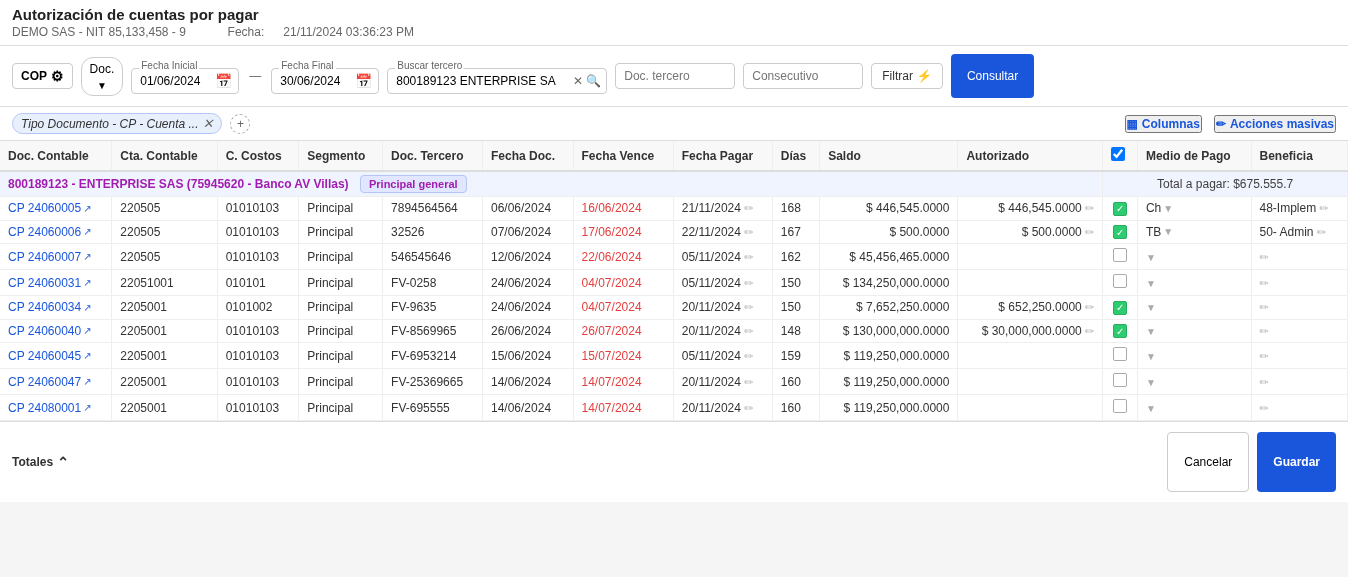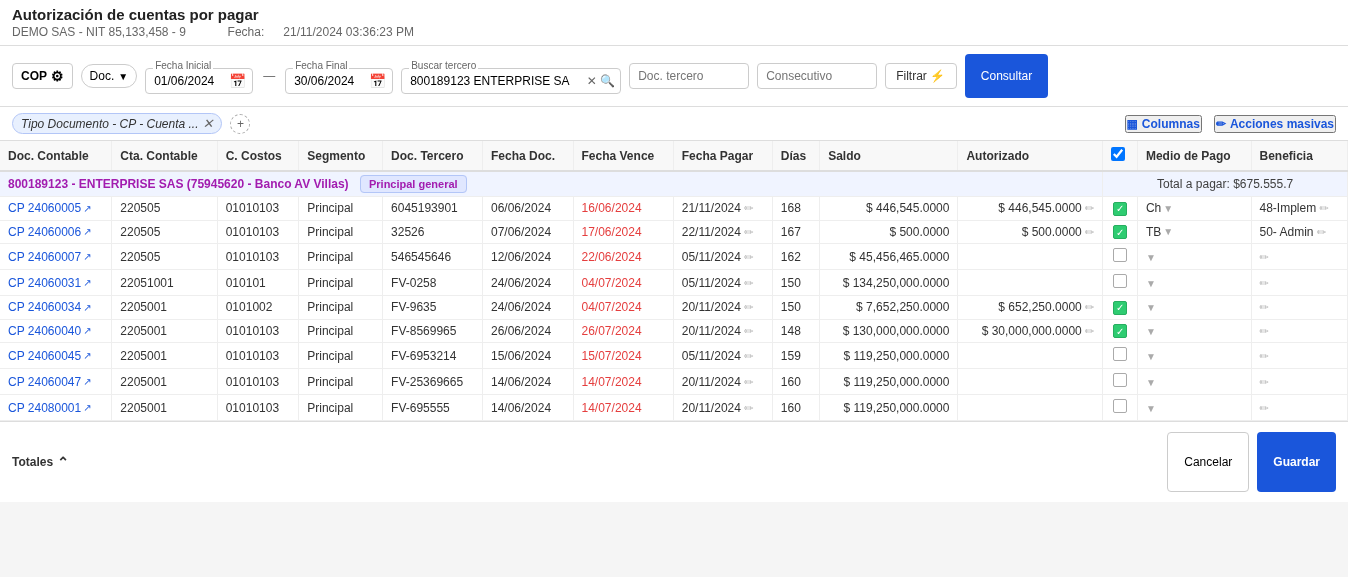--- a/index.html
+++ b/index.html
@@ -3,21 +3,21 @@
   <meta charset="utf-8">
   <style>
     * { box-sizing: border-box; margin: 0; padding: 0; font-family: Arial, sans-serif; font-size: 12px; }
     body { background: #f5f5f5; color: #333; }
     .header-section { background: #fff; padding: 6px 12px; border-bottom: 1px solid #ddd; }
     .header-title { font-size: 15px; font-weight: bold; color: #222; }
     .header-subtitle { font-size: 11px; color: #666; margin-top: 2px; }
     .header-subtitle span { margin-right: 16px; }
     .toolbar { background: #fff; padding: 8px 12px; border-bottom: 1px solid #ddd; display: flex; align-items: center; gap: 8px; flex-wrap: wrap; }
     .currency-btn { display: flex; align-items: center; gap: 4px; border: 1px solid #ccc; border-radius: 4px; padding: 4px 8px; background: #fff; cursor: pointer; font-weight: bold; }
-    .doc-btn { display: flex; align-items: center; gap: 4px; border: 1px solid #ccc; border-radius: 12px; padding: 4px 8px; background: #fff; cursor: pointer; }
+    .doc-btn { display: flex; align-items: center; gap: 4px; border: 1px solid #ccc; border-radius: 12px; padding: 4px 8px; background: #fff; cursor: pointer; flex-direction: column; }
     .date-input { border: 1px solid #ccc; border-radius: 4px; padding: 5px 28px 5px 8px; font-size: 12px; width: 108px; }
     .date-icon { position: absolute; right: 6px; top: 50%; transform: translateY(-50%); color: #666; cursor: pointer; font-size: 14px; }
     .dash { color: #666; margin: 0 2px; }
     .search-input { border: 1px solid #ccc; border-radius: 4px; padding: 5px 50px 5px 8px; font-size: 12px; width: 220px; }
     .search-icons { position: absolute; right: 6px; top: 50%; transform: translateY(-50%); display: flex; gap: 4px; color: #666; cursor: pointer; }
     .plain-input { border: 1px solid #ccc; border-radius: 4px; padding: 5px 8px; font-size: 12px; width: 120px; color: #999; }
     .filter-btn { display: flex; align-items: center; gap: 4px; border: 1px solid #ccc; border-radius: 4px; padding: 5px 10px; background: #fff; cursor: pointer; color: #333; }
     .consultar-btn { background: #1a56db; color: #fff; border: none; border-radius: 4px; padding: 15px 16px; cursor: pointer; font-size: 12px; font-weight: normal; }
     .subbar { background: #fff; padding: 6px 12px; border-bottom: 1px solid #ddd; display: flex; align-items: center; justify-content: space-between; }
     .subbar-left { display: flex; align-items: center; gap: 8px; }
@@ -163,21 +163,21 @@
         </td>
         <td colspan="3" style="text-align:center;color:#404040;font-weight:normal;">Total a pagar: $675.555.7</td>
       </tr>
     <tr>
     <td>
             <a class="link" href="#">CP 24060005 <span class="ext-icon">↗</span></a>
           </td>
     <td>220505</td>
     <td>01010103</td>
     <td>Principal</td>
-    <td>6045193901</td>
+    <td>7894564564</td>
     <td>06/06/2024</td>
     <td class="red">16/06/2024</td>
     <td>21/11/2024 <span class="edit-icon">✏</span></td>
     <td>168</td>
     <td style="text-align:right;">$ 446,545.0000</td>
     <td style="text-align:right;">$ 446,545.0000 <span class="edit-icon">✏</span></td>
     <td style="text-align:center;">
       <span class="checkbox-green">✓</span>
     </td>
     <td>

